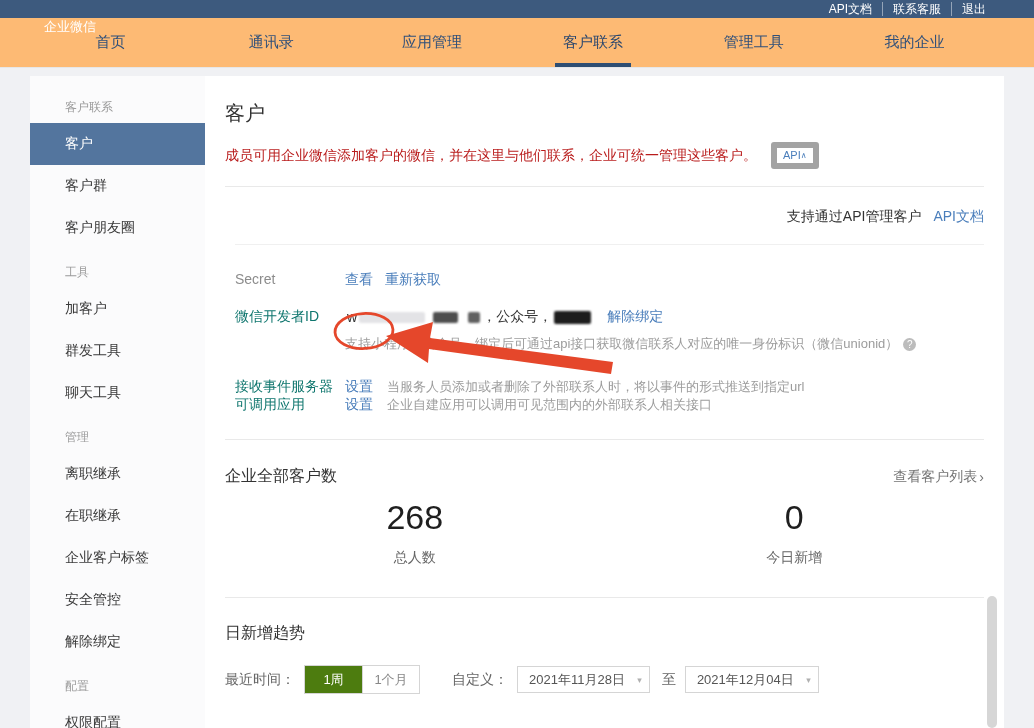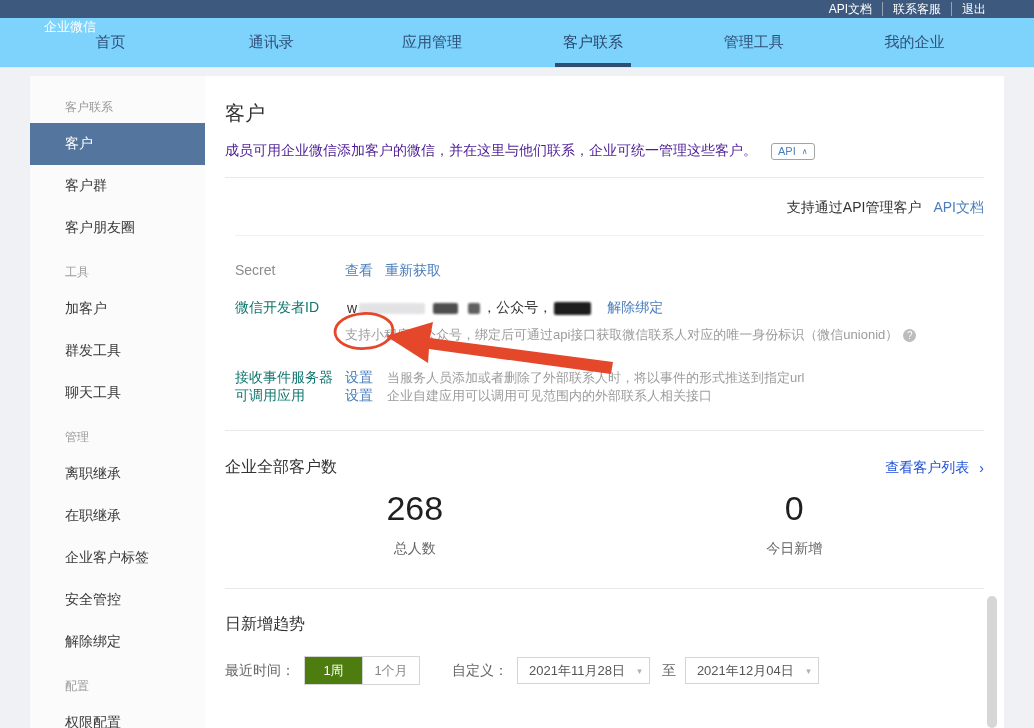--- a/index.html
+++ b/index.html
@@ -7,41 +7,41 @@
   body { font-family:"Liberation Sans","DejaVu Sans",sans-serif; background:#f0f1f4; position:relative; color:#333; }
 
   
   .topbar { position:absolute; top:0; left:0; right:0; height:18px; background:#3d5a7e; display:flex; align-items:center; z-index:5; }
   .brand { display:flex; align-items:flex-start; gap:22px; margin-left:44px; color:#fff; font-size:13px; cursor:pointer;flex-direction:column; }
   .topbar-right { position:absolute; right:38px; top:0; height:18px; display:flex; align-items:center; }
   .topbar-link { color:#fff; font-size:12px; padding:0 10px; cursor:pointer; line-height:14px; }
   .topbar-link + .topbar-link { border-left:1px solid rgba(255,255,255,.45); }
 
   
-  .nav { position:absolute; top:18px; left:0; right:0; height:50px; background:#7dd3fc; border-bottom:1px solid #e7e7e7; z-index:4; }
+  .nav { position:absolute; top:18px; left:0; right:0; height:50px; background:#fdba74; border-bottom:1px solid #e7e7e7; z-index:4; }
   .nav-inner { margin:0 39px 0 30px; height:100%; display:flex; }
   .nav-tab { flex:1; display:flex; align-items:center; justify-content:center; font-size:15px; color:#30507a; cursor:pointer; position:relative; }
   .nav-tab.active { color:#2c486e; }
   .nav-tab.active::after { content:""; position:absolute; bottom:0; left:50%; transform:translateX(-50%); width:76px; height:4px; background:#2e4e73; }
 
   
   .panel { position:absolute; left:30px; top:76px; width:974px; bottom:0; background:#fff; display:flex; }
 
   
   .sidebar { width:175px; background:#fbfbfc; padding-top:8px; flex-shrink:0; }
   .side-header { font-size:12px; color:#9a9a9a; padding:15px 0 7px 35px; }
   .side-item { font-size:14px; color:#3a3a3a; padding:12px 0 12px 35px; cursor:pointer; }
   .side-item.active { background:#53759e; color:#fff; }
 
   
   .content { flex:1; padding:24px 20px 0 20px; position:relative; }
   .page-title { font-size:20px; font-weight:400; color:#333; }
   .desc-row { display:flex; align-items:center; gap:14px; margin-top:15px; }
-  .desc { font-size:14px; color:#4c1d95; }
-  .api-chip { display:inline-flex; align-items:center; gap:6px; border:1px solid #a3a3a3; border-radius:3px; color:#4a7ebb; font-size:11px; padding:1px 6px; cursor:pointer; line-height:13px;justify-content:flex-end; }
+  .desc { font-size:14px; color:#b91c1c; }
+  .api-chip { display:inline-flex; align-items:center; gap:0; border:6px solid #a3a3a3; border-radius:3px; color:#4a7ebb; font-size:11px; padding:1px 6px; cursor:pointer; line-height:13px;justify-content:flex-end; }
   .api-chip .caret { font-size:8px; color:#4a7ebb; }
 
   .hr { border-top:1px solid #e9e9e9; margin-top:17px; }
   .hr-inner { border-top:1px solid #f0f0f0; margin:18px 0 0 10px; }
 
   .api-head-row { display:flex; align-items:center; gap:12px; padding:21px 0 0 10px; font-size:14px;justify-content:flex-end; }
   .api-head { color:#333; }
   .link { color:#4a7ebb; cursor:pointer; text-decoration:none; }
 
   .form-row { display:flex; padding-left:10px; font-size:14px; }
@@ -58,21 +58,21 @@
   .redact.small { width:12px; height:11px; background:#606060; margin-left:10px; }
   .redact.dark  { width:37px; height:13px; background:#1d1d1d; }
   .dev-value { color:#333; display:flex; align-items:center; flex-wrap:wrap; }
   .dev-value .seg { margin:0 2px; }
   .unbind { margin-left:16px; }
   .row-gap { display:flex; gap:14px; align-items:center; }
 
   
   .sec-title-row { display:flex; align-items:center; justify-content:space-between; margin-top:26px; }
   .sec-title { font-size:16px; color:#333; }
-  .view-link { font-size:14px; color:#1d4ed8; cursor:pointer; display:flex; align-items:center; gap:10px; }
+  .view-link { font-size:14px; color:#737373; cursor:pointer; display:flex; align-items:center; gap:2px; }
   .stats { display:flex; margin-top:11px; }
   .stat { flex:1; text-align:center; }
   .stat-num { font-size:34px; color:#1f1f1f; }
   .stat-label { font-size:14px; color:#666; margin-top:12px; }
 
   
   .trend-controls { display:flex; align-items:center; margin-top:21px; font-size:14px; color:#666; }
   .toggle { display:flex; border:1px solid #d5d5d5; margin-left:9px; cursor:pointer; }
   .toggle .opt { width:57px; height:27px; line-height:27px; text-align:center; font-size:13px; color:#888; background:#fff; }
   .toggle .opt + .opt { border-left:1px solid #d5d5d5; }

